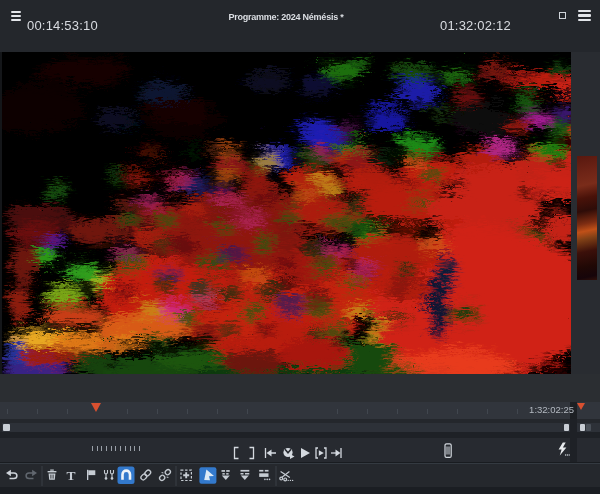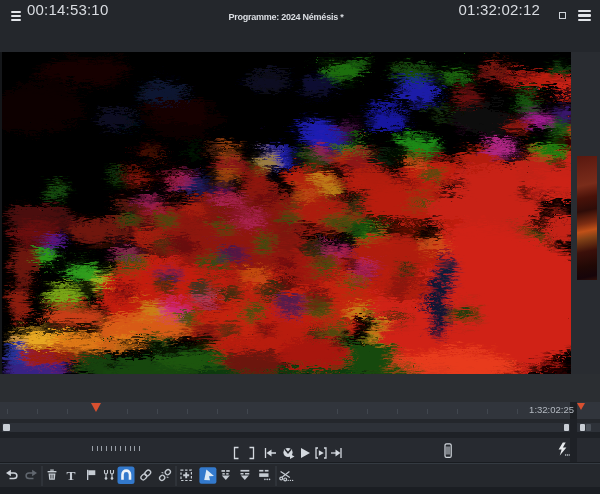--- a/index.html
+++ b/index.html
@@ -1,20 +1,20 @@
 <!DOCTYPE html>
 <html><head>
 <meta charset="utf-8">
 <style>
   html,body{margin:0;padding:0}
   body{width:600px;height:494px;background:#24272c;font-family:"Liberation Sans",sans-serif;overflow:hidden;position:relative;-webkit-font-smoothing:antialiased}
   .abs{position:absolute}
   
   #hdr{left:0;top:0;width:600px;height:51px;background:#24272c}
-  .tc{color:#d9dce1;font-size:15px;letter-spacing:.2px;top:1px}
+  .tc{color:#d9dce1;font-size:13px;letter-spacing:.2px;top:18px}
   #title{color:#dcdfe4;font-size:9px;font-weight:bold;letter-spacing:-.25px;top:11.5px;left:0;width:572px;text-align:center}
   .burger div{background:#e3e6ea;height:2px;border-radius:1px}
   
   #vwrap{left:2px;top:52px;width:569px;height:322px;background:#000;overflow:hidden}
   #rmargin{left:571px;top:52px;width:29px;height:322px;background:#292c31}
   #lmargin{left:0;top:52px;width:2px;height:322px;background:#141619}
   #thumb2{left:577px;top:156px;width:20px;height:124px;
     background:linear-gradient(168deg,#58180f 0%,#6e2416 14%,#7a2c1a 24%,#491209 34%,#2e0c08 44%,#7c2c12 54%,#c05018 60%,#804016 66%,#3c100a 76%,#200805 88%,#16050a 96%,#30100a 100%)}
   
   #strip{left:0;top:374px;width:600px;height:28px;background:#2b2e32}
@@ -46,21 +46,21 @@
 <body>
 
   <div id="hdr" class="abs"></div>
   <div class="abs burger" style="left:11px;top:11px;width:10px">
     <div></div>
     <div style="margin-top:2px"></div>
     <div style="margin-top:2px"></div>
   </div>
   <div class="abs tc" style="left:27px">00:14:53:10</div>
   <div id="title" class="abs">Programme: 2024 Némésis *</div>
-  <div class="abs tc" style="left:440px;width:100px;text-align:right">01:32:02:12</div>
+  <div class="abs tc" style="left:440px;width:100px;text-align:left">01:32:02:12</div>
   <div class="abs" style="left:559px;top:12px;width:5px;height:5px;border:1px solid #cfd4da"></div>
   <div class="abs burger" style="left:578px;top:10px;width:13px">
     <div style="height:2.2px"></div>
     <div style="height:2.2px;margin-top:2.2px"></div>
     <div style="height:2.2px;margin-top:2.2px"></div>
   </div>
 
   <div id="lmargin" class="abs"></div>
   <div id="rmargin" class="abs"></div>
   <div id="vwrap" class="abs">

